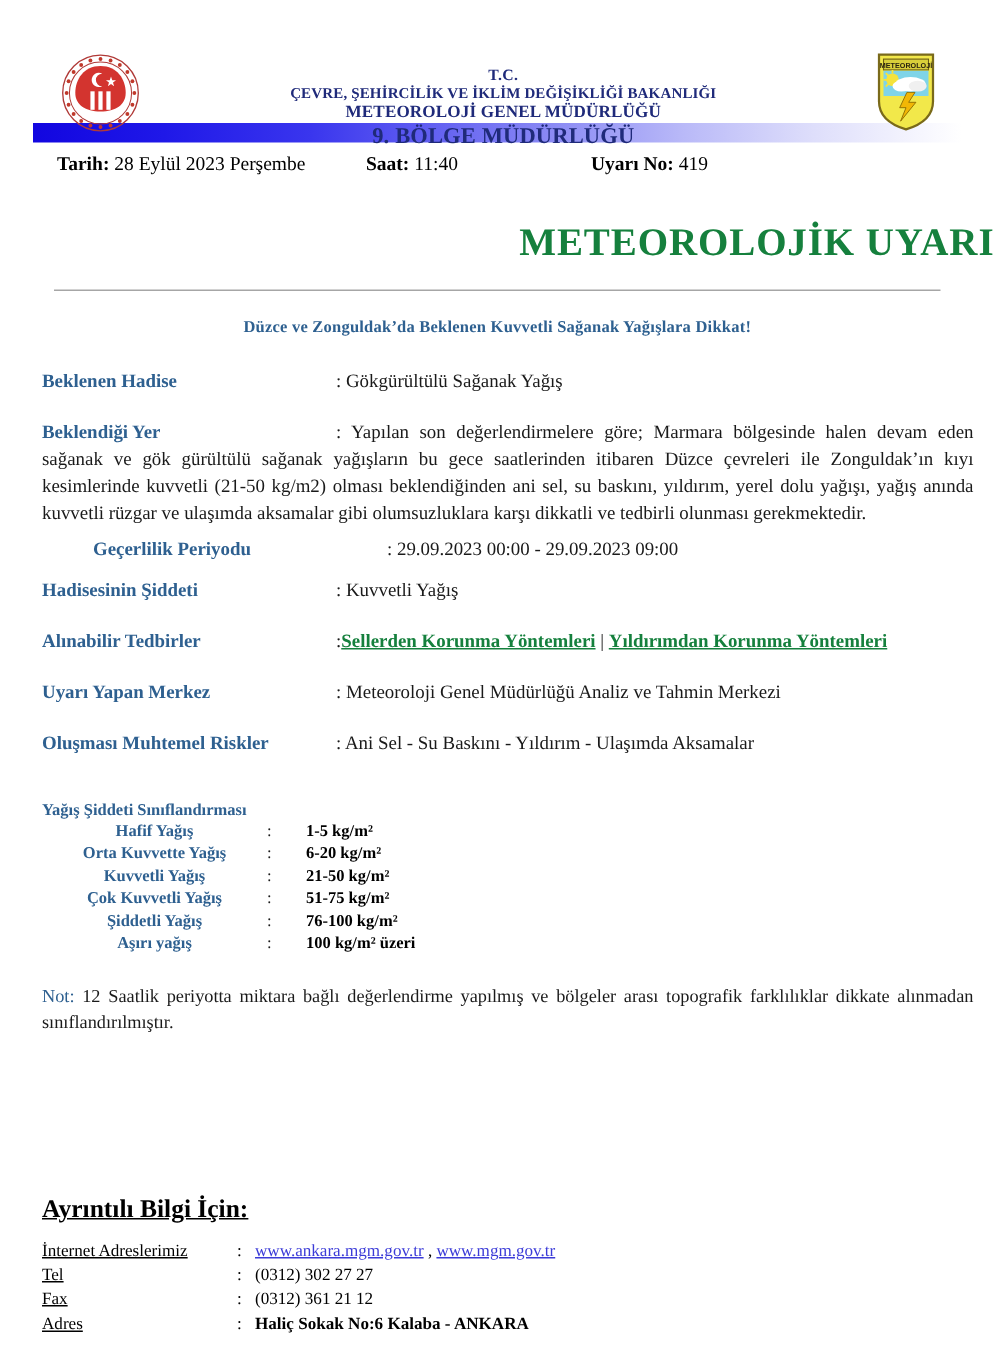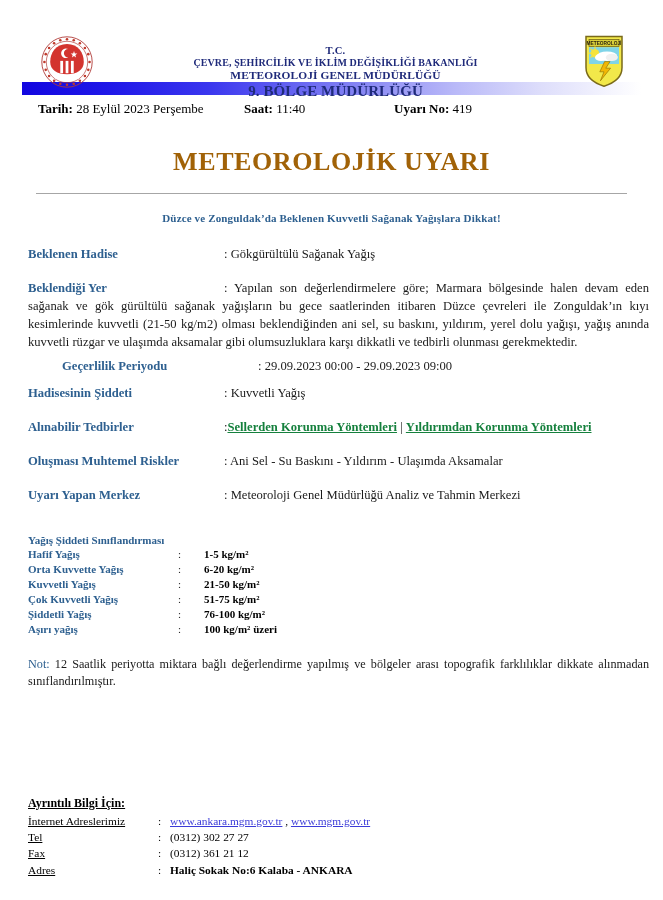--- a/index.html
+++ b/index.html
@@ -66,22 +66,22 @@
     padding: 6px 0 0 38px;
     font-size: 13px;
   }
   .meta-item { white-space: nowrap; }
   .meta-item .k { font-weight: bold; }
   .meta-item.date { width: 206px; }
   .meta-item.time { width: 150px; }
 
   
   .main-title {
-    text-align: center;
-    color: #a16207;
+    text-align: right;
+    color: #15803d;
     font-weight: bold;
     font-size: 26px;
     letter-spacing: .6px;
     margin-top: 30px;
   }
   .rule {
     height: 0;
     border-top: 1.5px solid #a6a6a6;
     margin: 16px 36px 0 36px;
   }
@@ -165,20 +165,21 @@
     margin-bottom: 1px;
   }
   .classif-row {
     display: flex;
     line-height: 1.38;
   }
   .classif-row .c-label {
     flex: 0 0 150px;
     color: #2e6090;
     font-weight: bold;
+    text-align: center;
   }
   .classif-row .c-colon {
     flex: 0 0 14px;
     color: #1a1a1a;
   }
   .classif-row .c-val {
     flex: 1 1 auto;
     color: #000;
     font-weight: bold;
     padding-left: 12px;
@@ -197,22 +198,22 @@
   
   .footer {
     position: absolute;
     left: 28px;
     top: 796px;
     font-size: 11.4px;
   }
   .footer-title {
     font-weight: bold;
     text-decoration: underline;
-    margin-bottom: 2px;
-    font-size: 12px;
+    margin-bottom: 10px;
+    font-size: 17px;
   }
   .footer-row {
     display: flex;
     line-height: 1.42;
   }
   .footer-row .f-label { flex: 0 0 130px; text-decoration: underline; }
   .footer-row .f-colon { flex: 0 0 12px; }
   .footer-row .f-val { flex: 1 1 auto; }
   .footer-row .f-val.bold { font-weight: bold; }
   .footer-row a {
@@ -336,27 +337,27 @@
     <div class="label">Hadisesinin Şiddeti</div>
     <div class="value">:  Kuvvetli Yağış</div>
   </div>
 
   <div class="field">
     <div class="label">Alınabilir Tedbirler</div>
     <div class="value"><span class="sep-pipe">:</span><a href="#" class="link-red">Sellerden Korunma Yöntemleri</a><span class="sep-pipe"> | </span><a href="#" class="link-red">Yıldırımdan Korunma Yöntemleri</a></div>
   </div>
 
   <div class="field">
+    <div class="label">Uyarı Yapan Merkez</div>
+    <div class="value">: Meteoroloji Genel Müdürlüğü Analiz ve Tahmin Merkezi</div>
+  </div>
+
+  <div class="field">
     <div class="label">Oluşması Muhtemel Riskler</div>
     <div class="value">: Ani Sel - Su Baskını - Yıldırım - Ulaşımda Aksamalar</div>
-  </div>
-
-  <div class="field">
-    <div class="label">Uyarı Yapan Merkez</div>
-    <div class="value">: Meteoroloji Genel Müdürlüğü Analiz ve Tahmin Merkezi</div>
   </div>
 
 </div>
 
 <div class="classif">
   <div class="classif-title">Yağış Şiddeti Sınıflandırması</div>
 
   <div class="classif-row">
     <div class="c-label">Hafif Yağış</div>
     <div class="c-colon">:</div>

